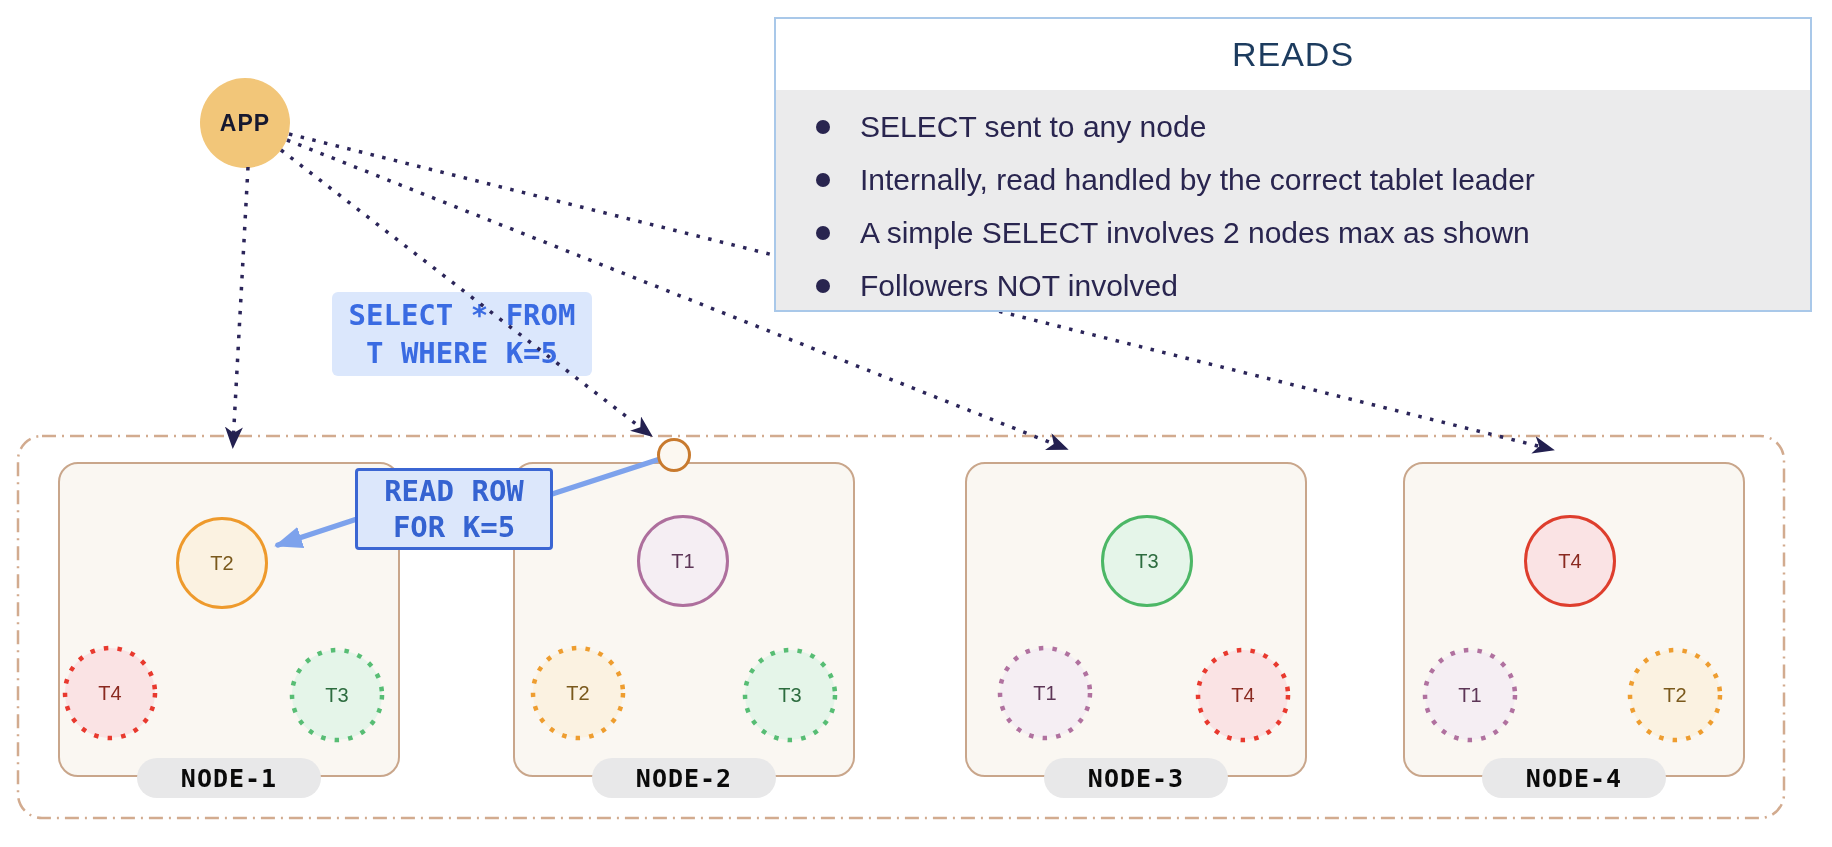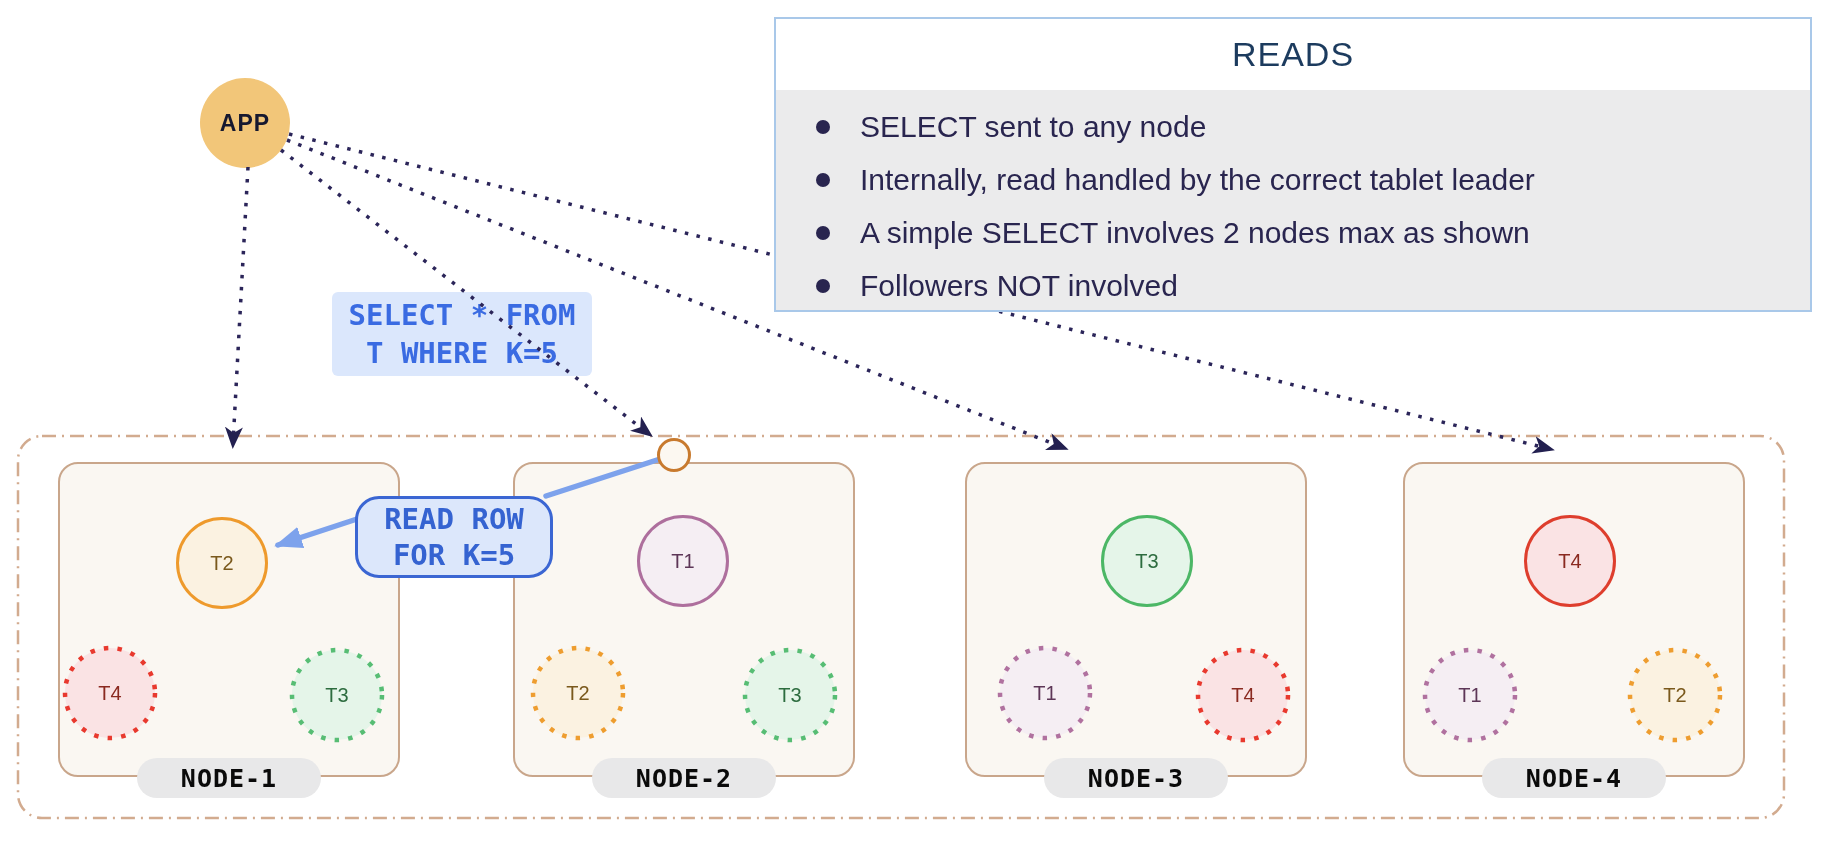--- a/index.html
+++ b/index.html
@@ -33,21 +33,21 @@
   }
   .bullet-text{font-size:30px;color:#29254F;white-space:nowrap;}
   
   .query-label{
     left:332px;top:292px;width:260px;height:84px;border-radius:6px;
     background:#DBE7FC;display:flex;flex-direction:column;align-items:center;justify-content:center;
     font-family:"DejaVu Sans Mono",monospace;font-weight:bold;font-size:29px;
     color:#3A6BE2;line-height:38px;white-space:nowrap;
   }
   .read-row-label{
-    left:355px;top:496px;width:198px;height:82px;border-radius:24px;
+    left:355px;top:468px;width:198px;height:82px;border-radius:4px;
     background:#DCE7FB;border:3px solid #3B66D3;box-sizing:border-box;
     display:flex;flex-direction:column;align-items:center;justify-content:center;
     font-family:"DejaVu Sans Mono",monospace;font-weight:bold;font-size:29px;
     color:#3563D1;line-height:36px;white-space:nowrap;z-index:6;
   }
   
   .node-box{
     top:462px;width:342px;height:315px;border-radius:20px;
     background:#FAF7F2;border:2px solid #C9A68B;box-sizing:border-box;
   }

